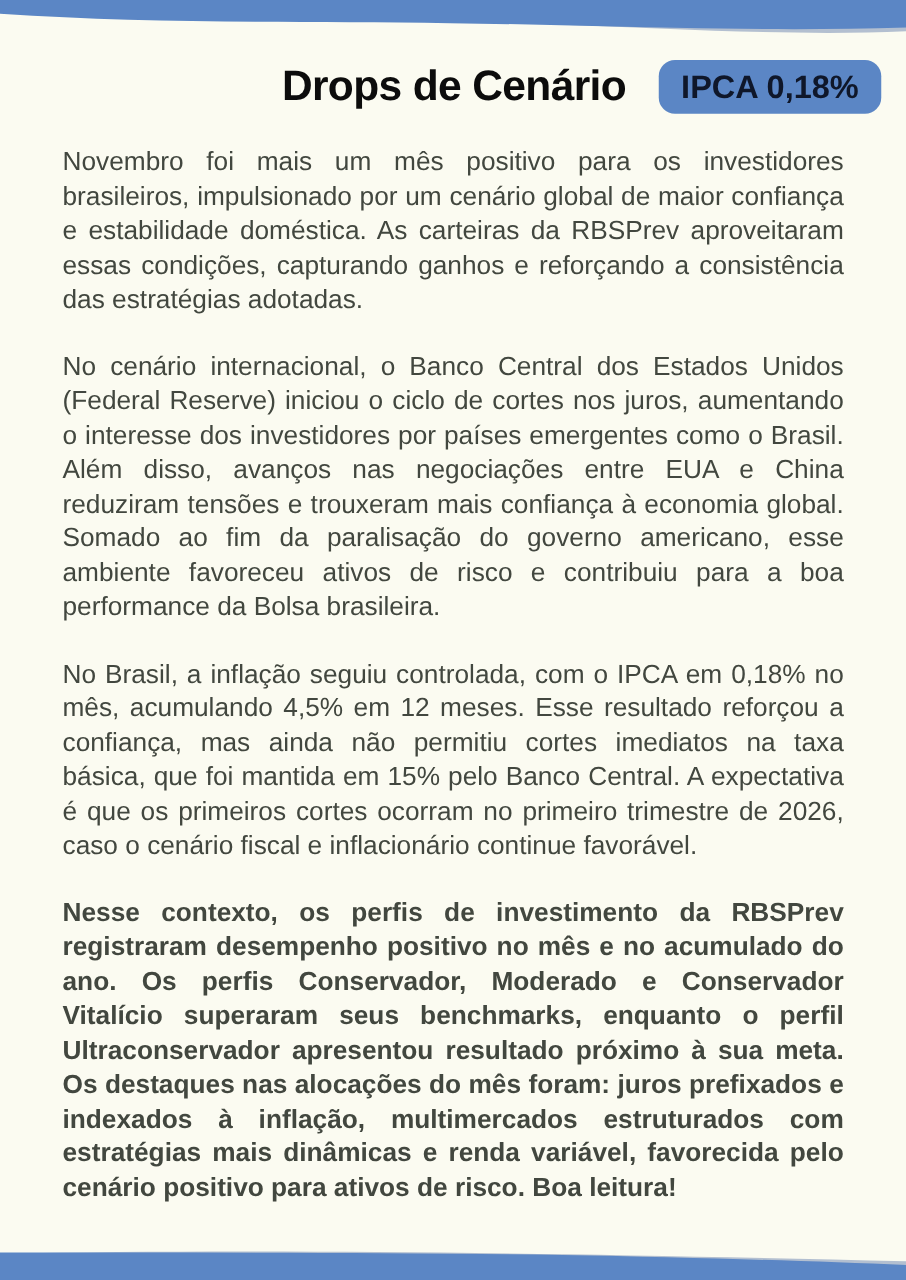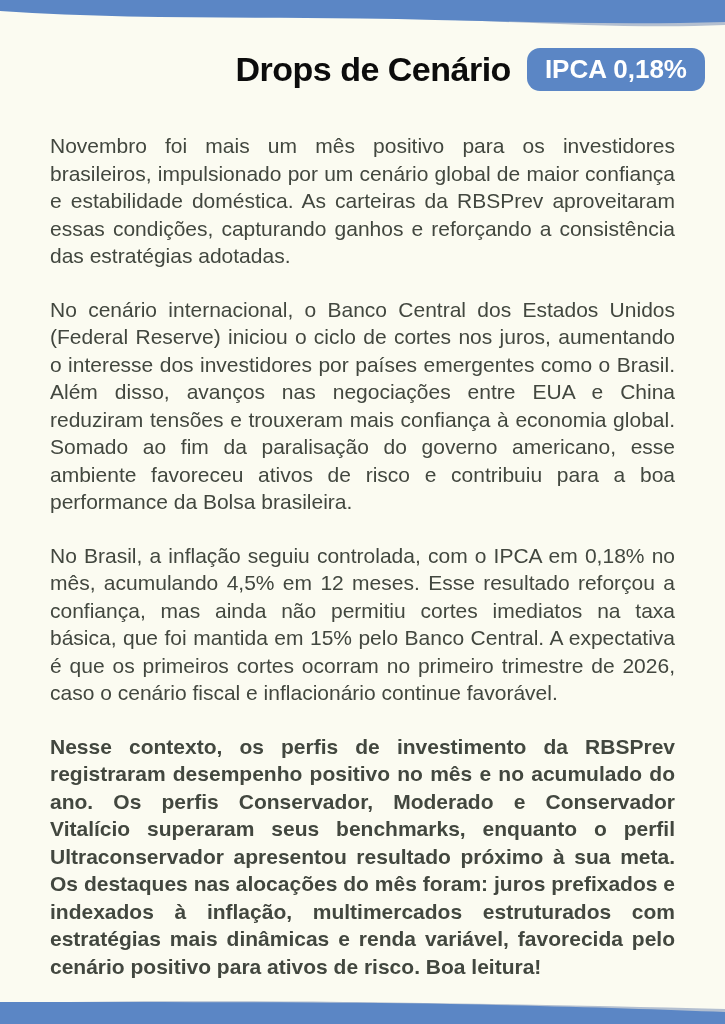--- a/index.html
+++ b/index.html
@@ -26,45 +26,45 @@
   .wave-bottom { bottom: 0; }
 
   .header {
     position: absolute;
     top: 48px;
     left: 0;
     right: 20px;
     display: flex;
     justify-content: flex-end;
     align-items: center;
-    gap: 16px;
+    gap: 26px;
   }
 
   .title {
     font-size: 34px;
     font-weight: bold;
     color: #0c0c0c;
     letter-spacing: -0.5px;
     white-space: nowrap;
   }
 
   .badge {
     background: #5b86c5;
-    color: #ffffff;
+    color: #0f172a;
     font-size: 26px;
     font-weight: bold;
     line-height: 1;
     padding: 8px 18px 9px;
     border-radius: 13px;
     white-space: nowrap;
   }
 
   .content {
     position: absolute;
-    top: 132px;
+    top: 116px;
     left: 50px;
     width: 625px;
     color: #42473f;
     font-size: 21px;
     line-height: 27.5px;
     text-align: justify;
   }
 
   .content p { margin: 0 0 26px 0; }
   .content p:last-child { margin-bottom: 0; font-weight: bold; }

